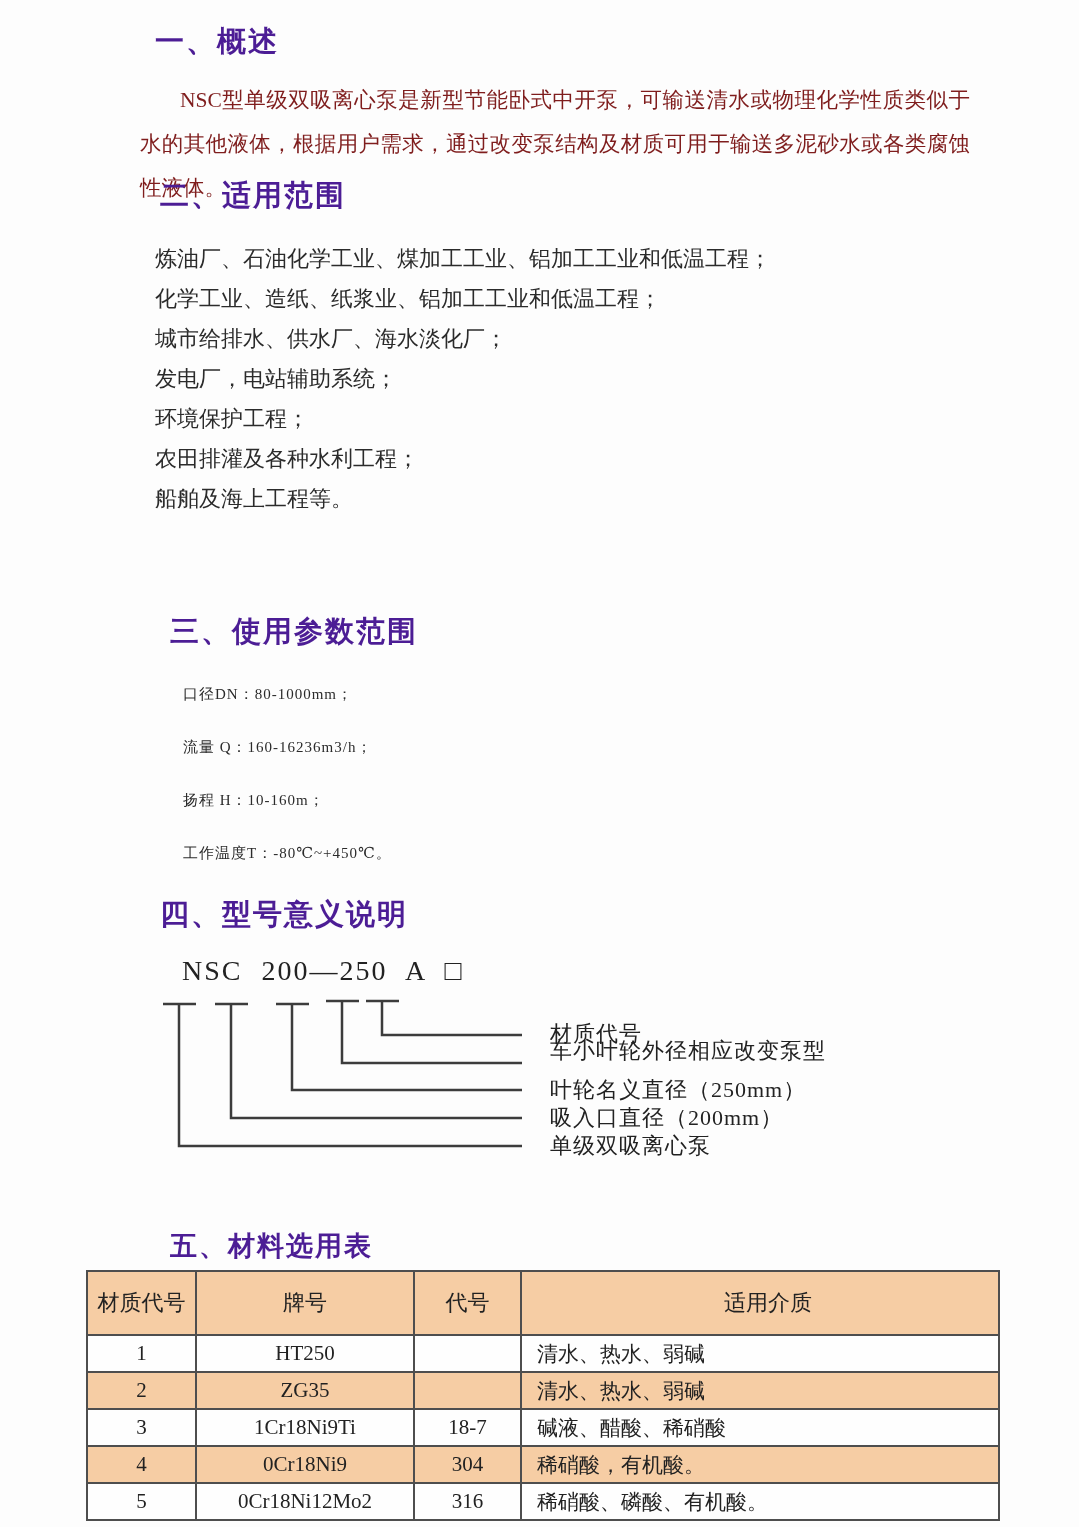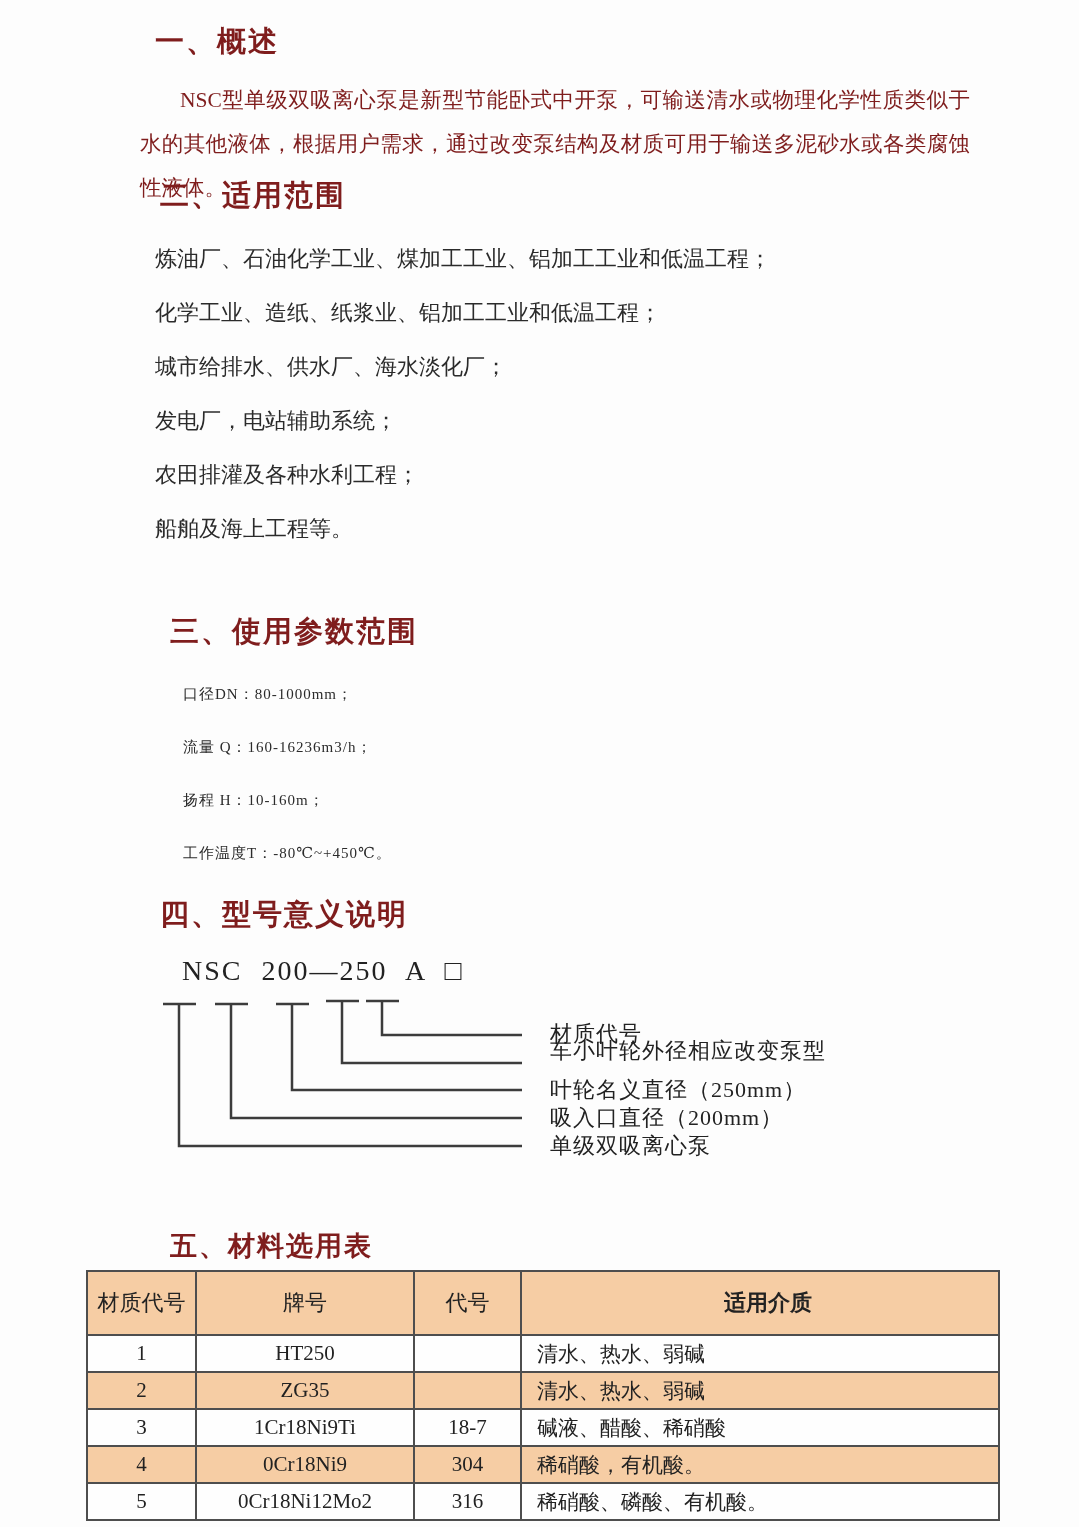--- a/index.html
+++ b/index.html
@@ -12,21 +12,21 @@
     height: 1527px;
     background: #fdfdfd;
     overflow: hidden;
   }
 
   .heading {
     position: absolute;
     font-family: "Liberation Sans", "DejaVu Sans", sans-serif;
     font-weight: bold;
     font-size: 29px;
-    color: #7f1d1d;
+    color: #4c1d95;
     letter-spacing: 2px;
     white-space: nowrap;
   }
   .h-overview  { left: 155px; top: 22px; }
   .h-scope     { left: 160px; top: 176px; }
   .h-params    { left: 170px; top: 612px; }
   .h-model     { left: 160px; top: 895px; }
   .h-materials { left: 170px; top: 1228px; font-size: 27px; }
 
   .overview-body {
@@ -38,21 +38,21 @@
     text-indent: 40px;
     text-align: justify;
     color: #7f1d1d;
   }
 
   .scope-list {
     position: absolute;
     left: 155px; top: 248px;
     display: flex;
     flex-direction: column;
-    gap: 32px;
+    gap: 18px;
     list-style: none;
   }
   .scope-list li { font-size: 22px; line-height: 22px; white-space: nowrap; }
 
   .param-list {
     position: absolute;
     left: 183px; top: 683px;
     display: flex;
     flex-direction: column;
     gap: 31px;
@@ -99,21 +99,21 @@
     font-weight: normal;
     font-size: 21px;
     color: #222;
     text-align: center;
     padding: 0;
   }
   .materials-table th { height: 64px; font-size: 22px; }
   .materials-table td { height: 37px; }
   .materials-table th:last-child,
   .materials-table td:last-child { text-align: left; padding-left: 15px; }
-  .materials-table th:last-child { text-align: center; padding-left: 16px; font-weight: bold; }
+  .materials-table th:last-child { text-align: center; padding-left: 16px; }
   .col-1 { width: 109px; }
   .col-2 { width: 218px; }
   .col-3 { width: 107px; }
   .col-4 { width: 478px; }
   .row-peach { background: #f6cda4; }
   .row-white { background: #fefefe; }
 </style>
 </head>
 <body>
 
@@ -121,20 +121,21 @@
 
   <div class="heading h-overview">一、概述</div>
   <p class="overview-body">NSC型单级双吸离心泵是新型节能卧式中开泵，可输送清水或物理化学性质类似于水的其他液体，根据用户需求，通过改变泵结构及材质可用于输送多泥砂水或各类腐蚀性液体。</p>
 
   <div class="heading h-scope">二、适用范围</div>
   <ul class="scope-list">
     <li>炼油厂、石油化学工业、煤加工工业、铝加工工业和低温工程；</li>
     <li>化学工业、造纸、纸浆业、铝加工工业和低温工程；</li>
     <li>城市给排水、供水厂、海水淡化厂；</li>
     <li>发电厂，电站辅助系统；</li>
+    <li>环境保护工程；</li>
     <li>农田排灌及各种水利工程；</li>
     <li>船舶及海上工程等。</li>
   </ul>
 
   <div class="heading h-params">三、使用参数范围</div>
   <ul class="param-list">
     <li>口径DN：80-1000mm；</li>
     <li>流量 Q：160-16236m3/h；</li>
     <li>扬程 H：10-160m；</li>
     <li>工作温度T：-80℃~+450℃。</li>

